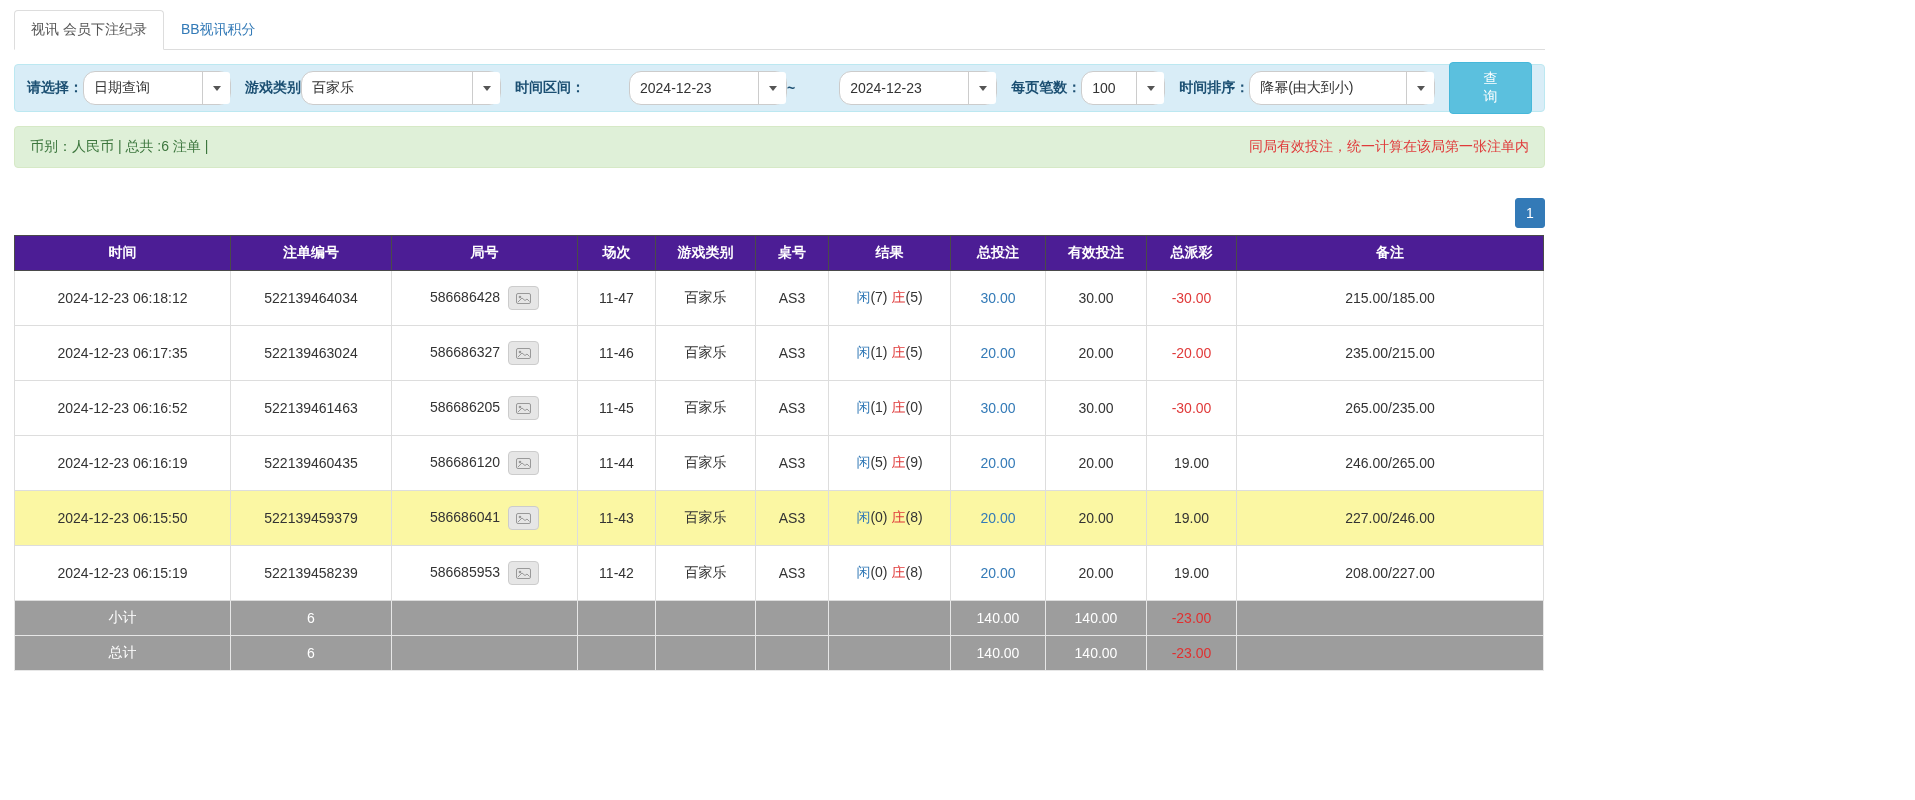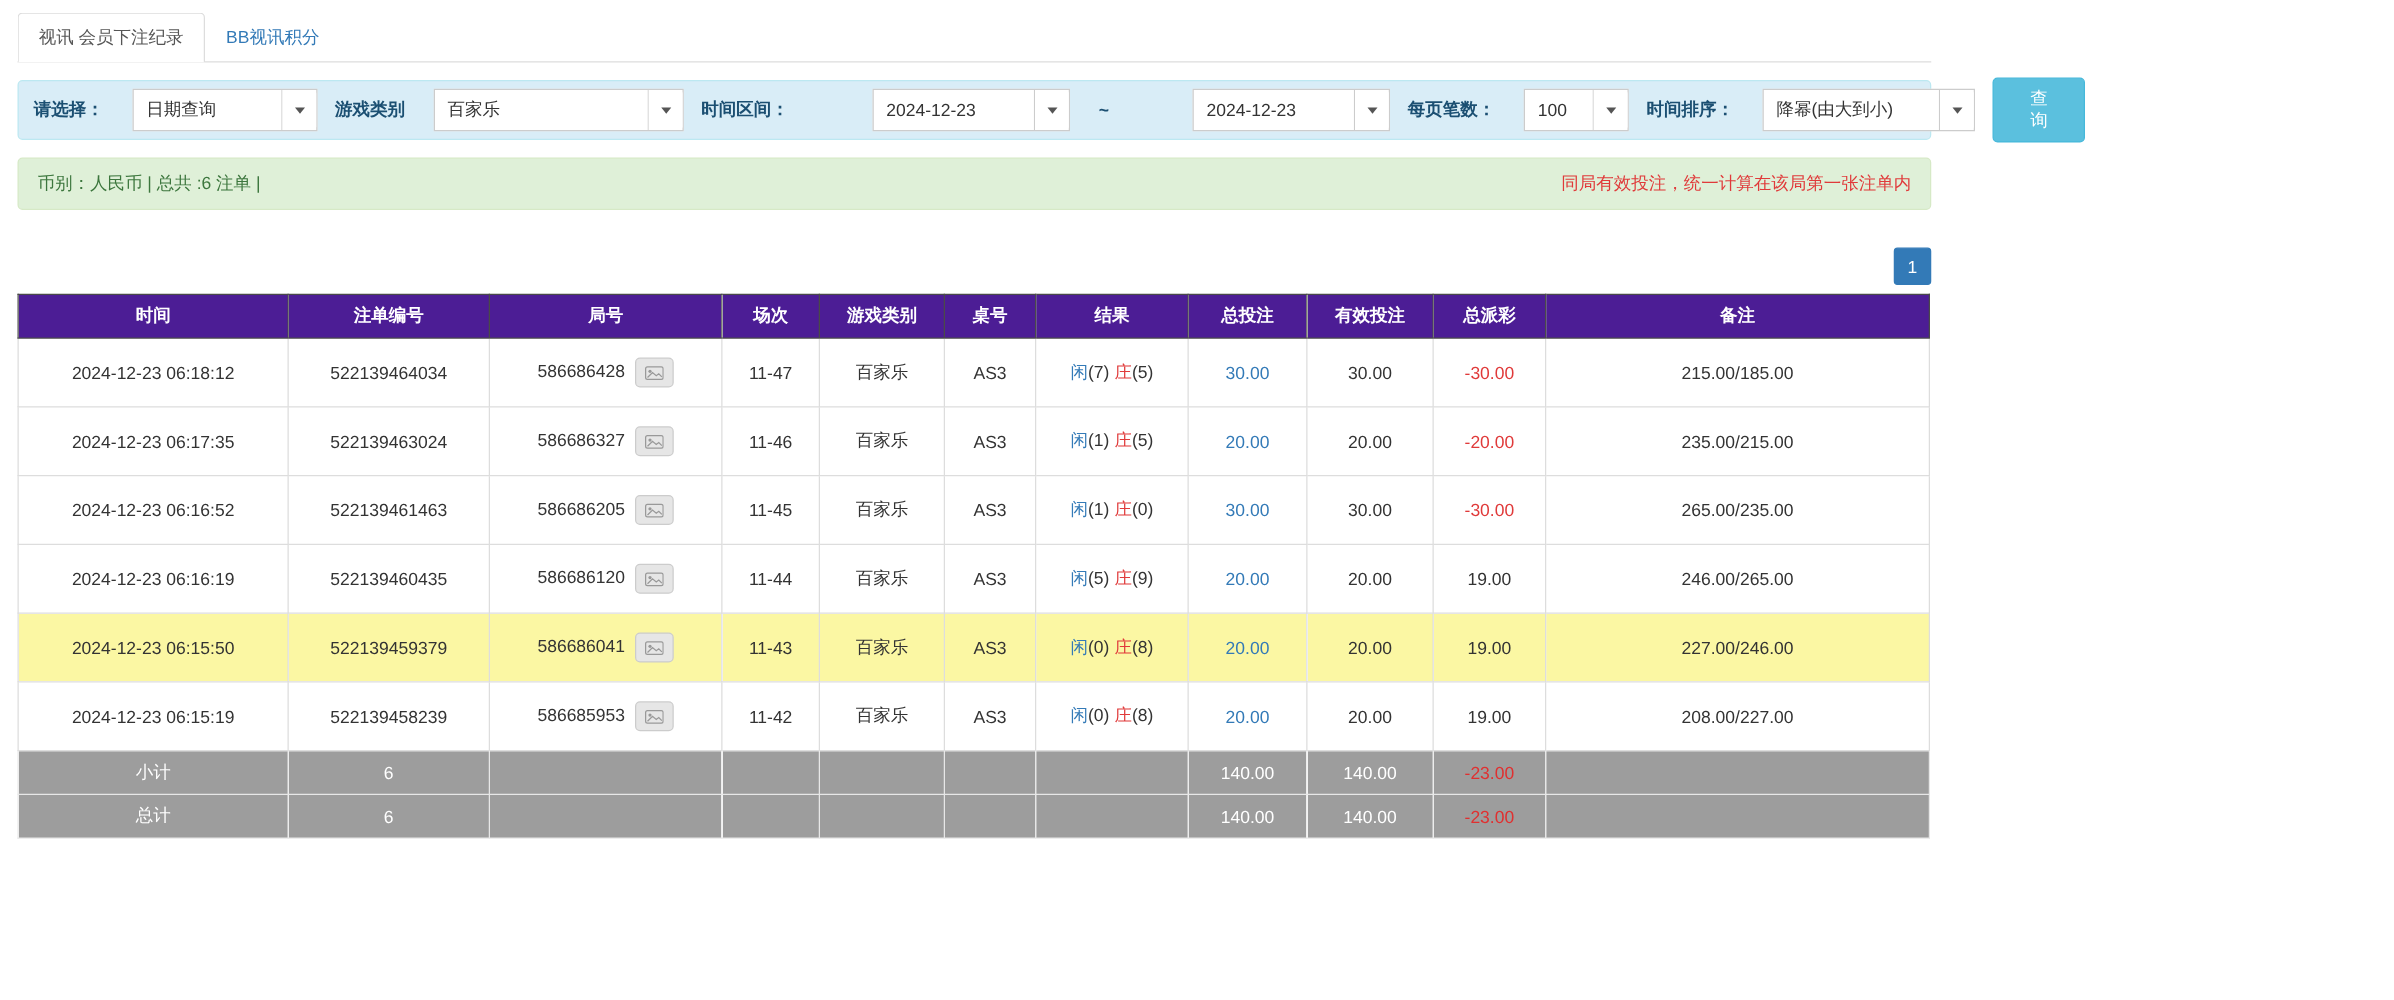--- a/index.html
+++ b/index.html
@@ -31,46 +31,46 @@
     margin-top: 14px;
     background: #d9edf7;
     border: 1px solid #bce8f1;
     border-radius: 4px;
     padding: 6px 12px;
     display: flex;
     align-items: center;
     gap: 14px;
     height: 48px;
   }
-  .fgroup { display:flex; align-items:center; gap:23px; }
+  .fgroup { display:flex; align-items:center; gap:0; }
   .flabel { font-weight: bold; color:#1b4f72; white-space:nowrap; }
   .combo {
     background:#fff;
     border:1px solid #ccc;
-    border-radius:0;
+    border-radius:12px;
     height:34px;
     display:inline-flex;
     align-items:stretch;
     cursor:pointer;
   }
   .combo .val { padding:0 10px; display:flex; align-items:center; flex:1; color:#333; white-space:nowrap; overflow:hidden; }
   .combo .caret-btn {
     width:28px;
     border-left:1px solid #ccc;
     display:flex; align-items:center; justify-content:center;
     background:#fff;
     border-radius:0 3px 3px 0;
     cursor:pointer;
   }
   .caret { width:0; height:0; border-left:4px solid transparent; border-right:4px solid transparent; border-top:5px solid #555; }
   .w-select { width:148px; }
   .w-game { width:200px; }
   .w-date { width:158px;margin-left:44px; }
   .w-perpage { width:84px; }
-  .w-sort { width:170px; }
+  .w-sort { width:186px; }
   .tilde { color:#1b4f72; font-weight:bold; }
   .btn-query {
     background:#5bc0de;
     border:1px solid #46b8da;
     color:#fff;
     border-radius:4px;
     padding:7px 29px;
     font-size:14px;
     cursor:pointer;
     font-family: inherit;

